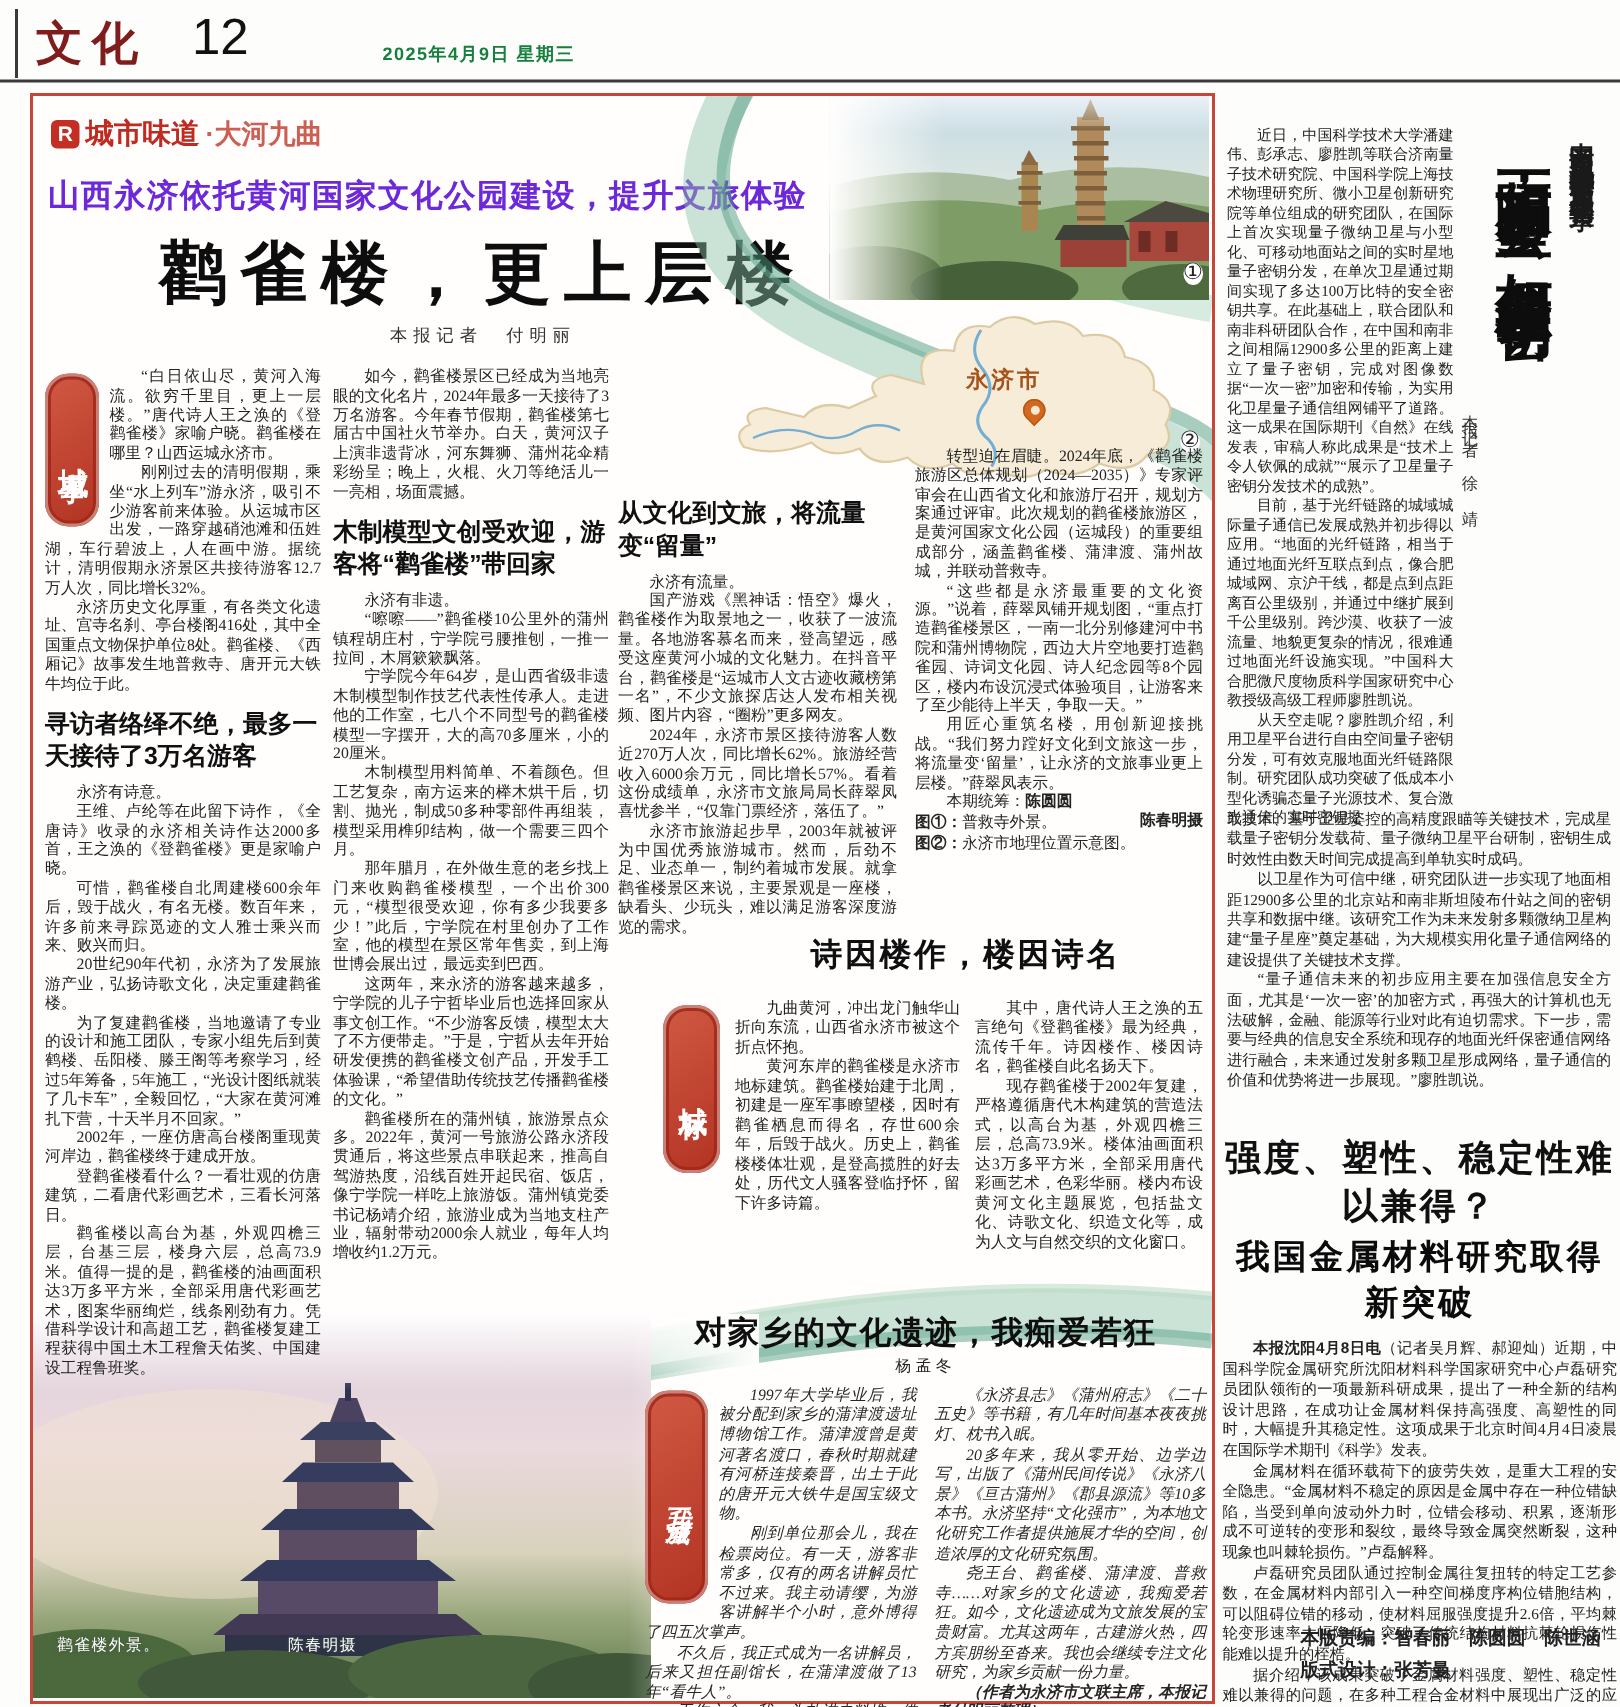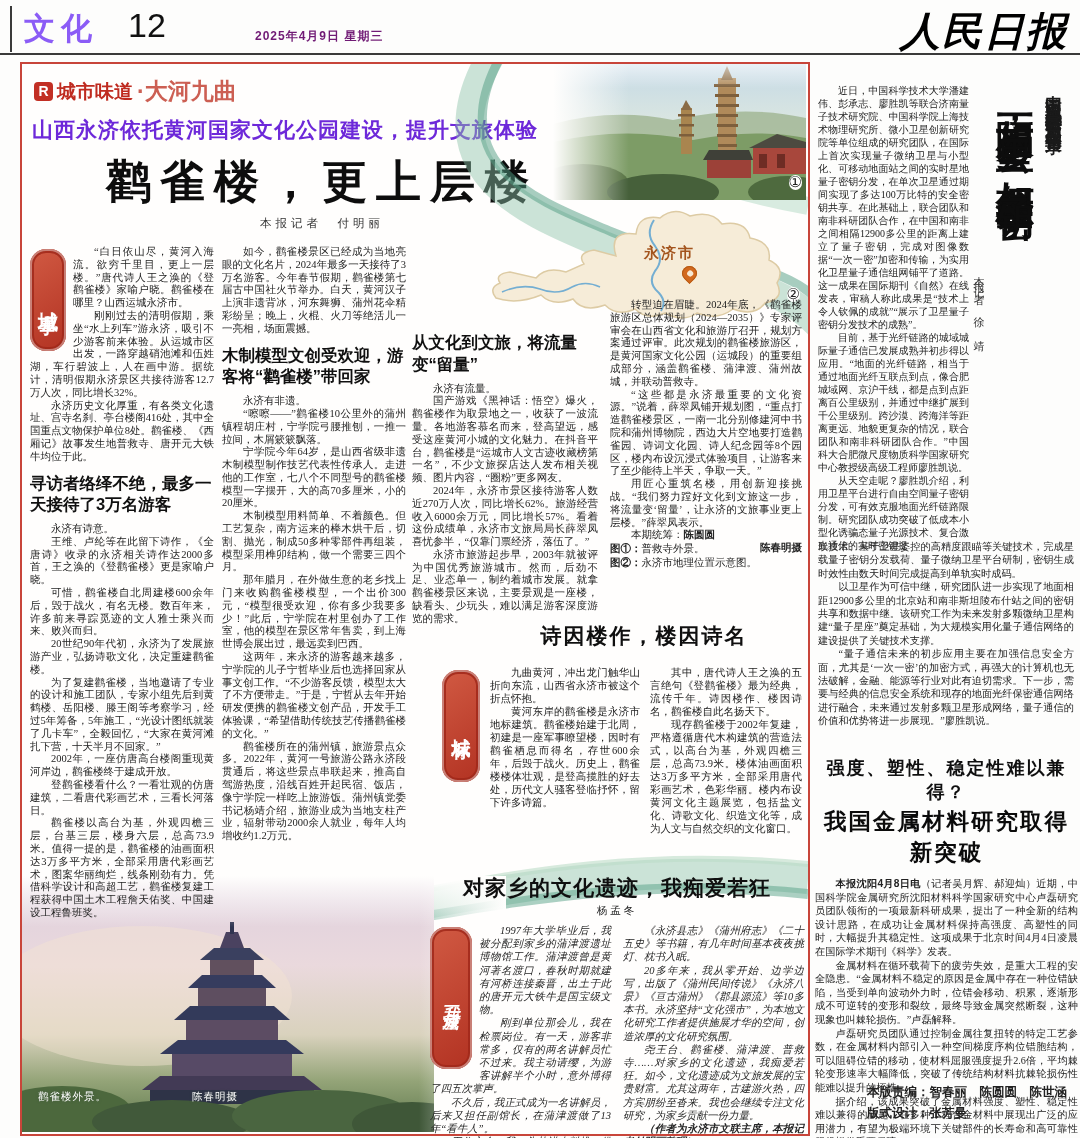--- a/index.html
+++ b/index.html
@@ -2,37 +2,37 @@
 <html><head>
 <meta charset="utf-8">
 <style>
   html,body{margin:0;padding:0;background:#ffffff;}
   #page{position:relative;width:1080px;height:1138px;background:#fdfdfc;overflow:hidden;
         font-family:"Liberation Serif",serif;color:#222;}
   
   #hdr{position:absolute;left:0;top:0;width:1080px;height:53px;border-bottom:2px solid #3a3a3a;}
   #hdr .vrule{position:absolute;left:10px;top:6px;width:2px;height:46px;background:#3a3a3a;}
   .sec-title{position:absolute;left:24px;top:8px;font-family:"Liberation Sans",sans-serif;
-             font-weight:bold;font-size:31px;letter-spacing:6px;color:#8b5cf6;}
+             font-weight:bold;font-size:31px;letter-spacing:6px;color:#7f1d1d;}
   .page-num{position:absolute;left:128px;top:6px;font-family:"Liberation Sans",sans-serif;
             font-size:34px;color:#111;}
   .page-date{position:absolute;left:255px;top:28px;font-family:"Liberation Sans",sans-serif;
-             font-weight:bold;font-size:12px;color:#701a75;letter-spacing:1px;}
+             font-weight:bold;font-size:12px;color:#15803d;letter-spacing:1px;}
   .masthead{position:absolute;right:12px;top:4px;font-family:"DejaVu Serif",serif;
             font-weight:bold;font-style:italic;font-size:40px;color:#000;letter-spacing:2px;}
   
   #mainbox{position:absolute;left:20px;top:62px;width:786px;height:1070px;
            border:2px solid #c8453a;background:#fffefd;}
   .inb{position:absolute;}
   .tag{left:12px;top:12px;display:flex;align-items:center;gap:4px;}
   .tag .rlogo{display:inline-block;width:19px;height:19px;background:#c22f24;color:#fff;
         font-family:"Liberation Sans",sans-serif;font-weight:bold;font-size:14px;line-height:19px;
         text-align:center;border-radius:4px;}
   .tag .tname{font-family:"Liberation Sans",sans-serif;font-weight:bold;font-size:19px;color:#bf2b20;}
-  .tag .ttopic{font-family:"Liberation Sans",sans-serif;font-size:23px;color:#c44436;font-weight:bold;opacity:.85;}
+  .tag .ttopic{font-family:"Liberation Sans",sans-serif;font-size:18px;color:#c44436;font-weight:bold;opacity:.85;}
   .kicker{left:10px;top:52px;width:560px;font-family:"Liberation Sans",sans-serif;
           font-weight:bold;font-size:21px;color:#6d28d9;letter-spacing:1px;}
   .mainhead{left:26px;top:88px;width:548px;text-align:center;font-family:"Liberation Sans",sans-serif;
             font-weight:bold;font-size:45px;letter-spacing:9px;color:#0d0d0d;}
   .mainby{left:26px;top:152px;width:548px;text-align:center;font-size:11.5px;letter-spacing:4px;color:#333;}
   
   .ncol{z-index:3;font-size:10.5px;line-height:12.8px;text-align:justify;color:#232323;}
   .ncol p{margin:0;text-indent:2em;}
   .subhead{font-family:"Liberation Sans",sans-serif;font-weight:bold;font-size:16.5px;
            line-height:1.32;color:#101010;margin:9px 0 7px 0;text-indent:0 !important;text-align:left;}
@@ -97,41 +97,40 @@
   .q-head{position:absolute;left:174px;top:28px;height:660px;writing-mode:vertical-rl;
       text-orientation:upright;font-family:"Liberation Sans",sans-serif;font-weight:bold;
       font-size:38px;letter-spacing:3px;color:#0d0d0d;}
   .q-kicker{position:absolute;left:228px;top:20px;height:420px;writing-mode:vertical-rl;
       text-orientation:upright;font-family:"Liberation Sans",sans-serif;font-weight:bold;
       font-size:16.5px;letter-spacing:2px;color:#1a1a1a;}
   .q-wide{position:absolute;left:3px;top:478px;width:256px;font-size:10.2px;line-height:13.4px;text-align:justify;}
   
   #materials{position:absolute;left:815px;top:754px;width:263px;height:316px;}
   .m-kicker{text-align:center;font-family:"Liberation Sans",sans-serif;font-weight:bold;
-      font-size:18px;letter-spacing:2px;color:#101010;margin:2px 0 2px 0;}
+      font-size:24px;letter-spacing:2px;color:#101010;margin:2px 0 2px 0;}
   .m-head{text-align:center;font-family:"Liberation Sans",sans-serif;font-weight:bold;
       font-size:22.5px;letter-spacing:2px;color:#0b0b0b;margin-bottom:9px;}
   .m-body{font-size:10.2px;line-height:13.6px;text-align:justify;}
   .m-body p{margin:0;text-indent:2em;}
   .m-body b{font-family:"Liberation Sans",sans-serif;}
   
   #pfooter{position:absolute;left:815px;top:1082px;width:263px;font-size:12.5px;font-weight:bold;
       color:#222;line-height:1.7;padding-left:52px;box-sizing:border-box;}
 </style>
 </head>
 <body>
 
 <div id="page">
 
   <header id="hdr">
     <div class="vrule"></div>
     <span class="sec-title">文化</span>
     <span class="page-num">12</span>
     <span class="page-date">2025年4月9日 星期三</span>
-    <span class="masthead">人民日报</span>
   </header>
 
   <section id="mainbox">
 
     <svg class="ribbon" style="left:320px;top:0;width:466px;height:350px;" viewBox="0 0 466 350">
       <path d="M150,-10 C80,110 190,150 260,180 C340,215 430,205 480,265" fill="none" stroke="#8cc3a8" stroke-width="28" opacity="0.45"></path>
       <path d="M160,-10 C95,105 205,140 270,168 C345,200 435,190 480,240" fill="none" stroke="#4f9b82" stroke-width="9" opacity="0.5"></path>
       <path d="M230,30 C310,110 400,130 466,142" fill="none" stroke="#9ed0b4" stroke-width="18" opacity="0.4"></path>
     </svg>
     <svg class="ribbon" style="left:170px;top:700px;width:616px;height:190px;" viewBox="0 0 616 190">
@@ -330,21 +329,21 @@
           <p>尧王台、鹳雀楼、蒲津渡、普救寺……对家乡的文化遗迹，我痴爱若狂。如今，文化遗迹成为文旅发展的宝贵财富。尤其这两年，古建游火热，四方宾朋纷至沓来。我也会继续专注文化研究，为家乡贡献一份力量。</p>
           <p style="font-weight:bold;">（作者为永济市文联主席，本报记者付明丽整理）</p>
         </div>
       </div>
     </div>
   </section>
 
   <article id="quantum">
     <div class="q-narrow">
       <p>近日，中国科学技术大学潘建伟、彭承志、廖胜凯等联合济南量子技术研究院、中国科学院上海技术物理研究所、微小卫星创新研究院等单位组成的研究团队，在国际上首次实现量子微纳卫星与小型化、可移动地面站之间的实时星地量子密钥分发，在单次卫星通过期间实现了多达100万比特的安全密钥共享。在此基础上，联合团队和南非科研团队合作，在中国和南非之间相隔12900多公里的距离上建立了量子密钥，完成对图像数据“一次一密”加密和传输，为实用化卫星量子通信组网铺平了道路。这一成果在国际期刊《自然》在线发表，审稿人称此成果是“技术上令人钦佩的成就”“展示了卫星量子密钥分发技术的成熟”。</p>
-      <p>目前，基于光纤链路的城域城际量子通信已发展成熟并初步得以应用。“地面的光纤链路，相当于通过地面光纤互联点到点，像合肥城域网、京沪干线，都是点到点距离百公里级别，并通过中继扩展到千公里级别。跨沙漠、跨海洋等距离更远、地貌更复杂的情况，联合团队和南非科研团队合作。”中国科大合肥微尺度物质科学国家研究中心教授级高级工程师廖胜凯说。</p>
+      <p>目前，基于光纤链路的城域城际量子通信已发展成熟并初步得以应用。“地面的光纤链路，相当于通过地面光纤互联点到点，像合肥城域网、京沪干线，都是点到点距离百公里级别，并通过中继扩展到千公里级别。跨沙漠、收获了一波流量、地貌更复杂的情况，很难通过地面光纤设施实现。”中国科大合肥微尺度物质科学国家研究中心教授级高级工程师廖胜凯说。</p>
       <p>从天空走呢？廖胜凯介绍，利用卫星平台进行自由空间量子密钥分发，可有效克服地面光纤链路限制。研究团队成功突破了低成本小型化诱骗态量子光源技术、复合激光通信的实时密钥提</p>
     </div>
     <div class="q-byline">本报记者　徐　靖</div>
     <h2 class="q-head" style="margin:0;">相隔一万多公里，如何分发量子密钥</h2>
     <div class="q-kicker">中国首次实现星地实时量子通信和万公里密钥共享</div>
     <div class="q-wide">
       <p style="text-indent:0;">取技术、基于卫星姿控的高精度跟瞄等关键技术，完成星载量子密钥分发载荷、量子微纳卫星平台研制，密钥生成时效性由数天时间完成提高到单轨实时成码。</p>
       <p>以卫星作为可信中继，研究团队进一步实现了地面相距12900多公里的北京站和南非斯坦陵布什站之间的密钥共享和数据中继。该研究工作为未来发射多颗微纳卫星构建“量子星座”奠定基础，为大规模实用化量子通信网络的建设提供了关键技术支撑。</p>
       <p>“量子通信未来的初步应用主要在加强信息安全方面，尤其是‘一次一密’的加密方式，再强大的计算机也无法破解，金融、能源等行业对此有迫切需求。下一步，需要与经典的信息安全系统和现存的地面光纤保密通信网络进行融合，未来通过发射多颗卫星形成网络，量子通信的价值和优势将进一步展现。”廖胜凯说。</p>
     </div>

